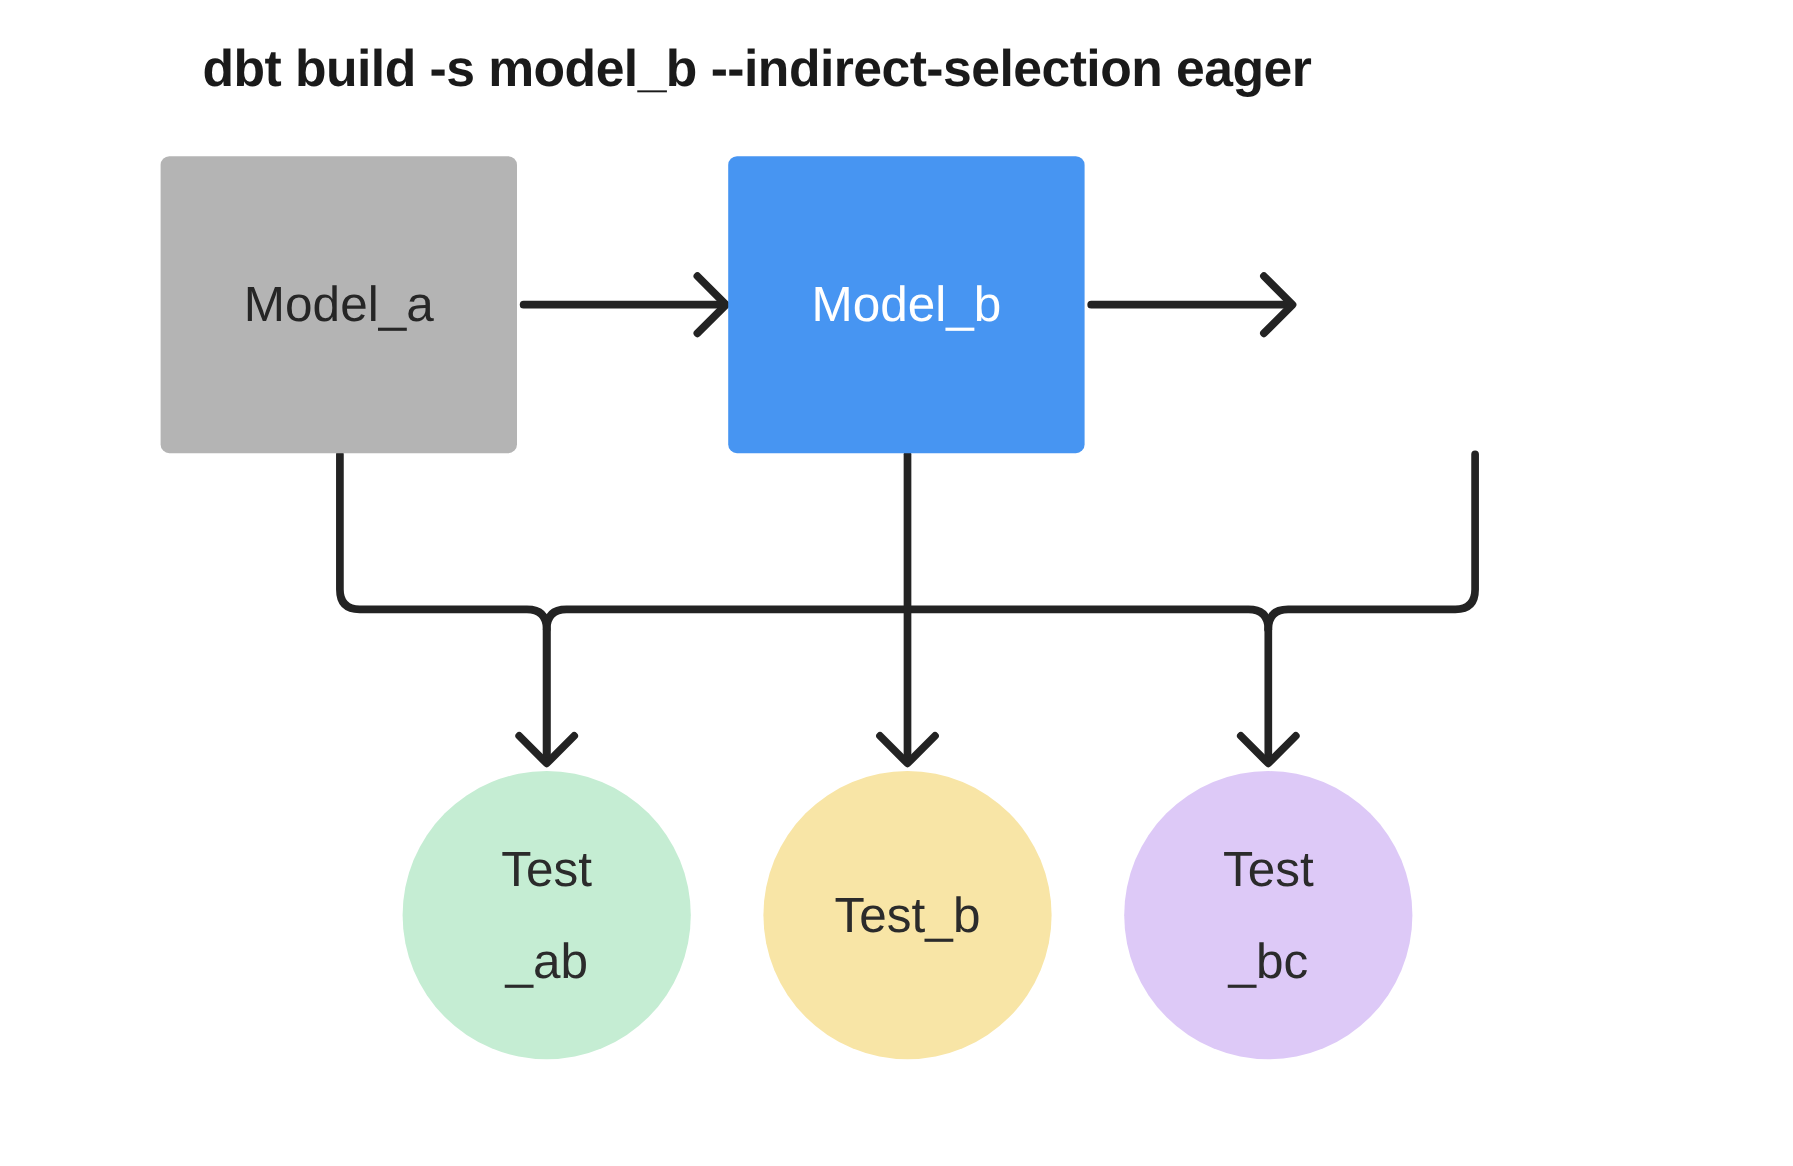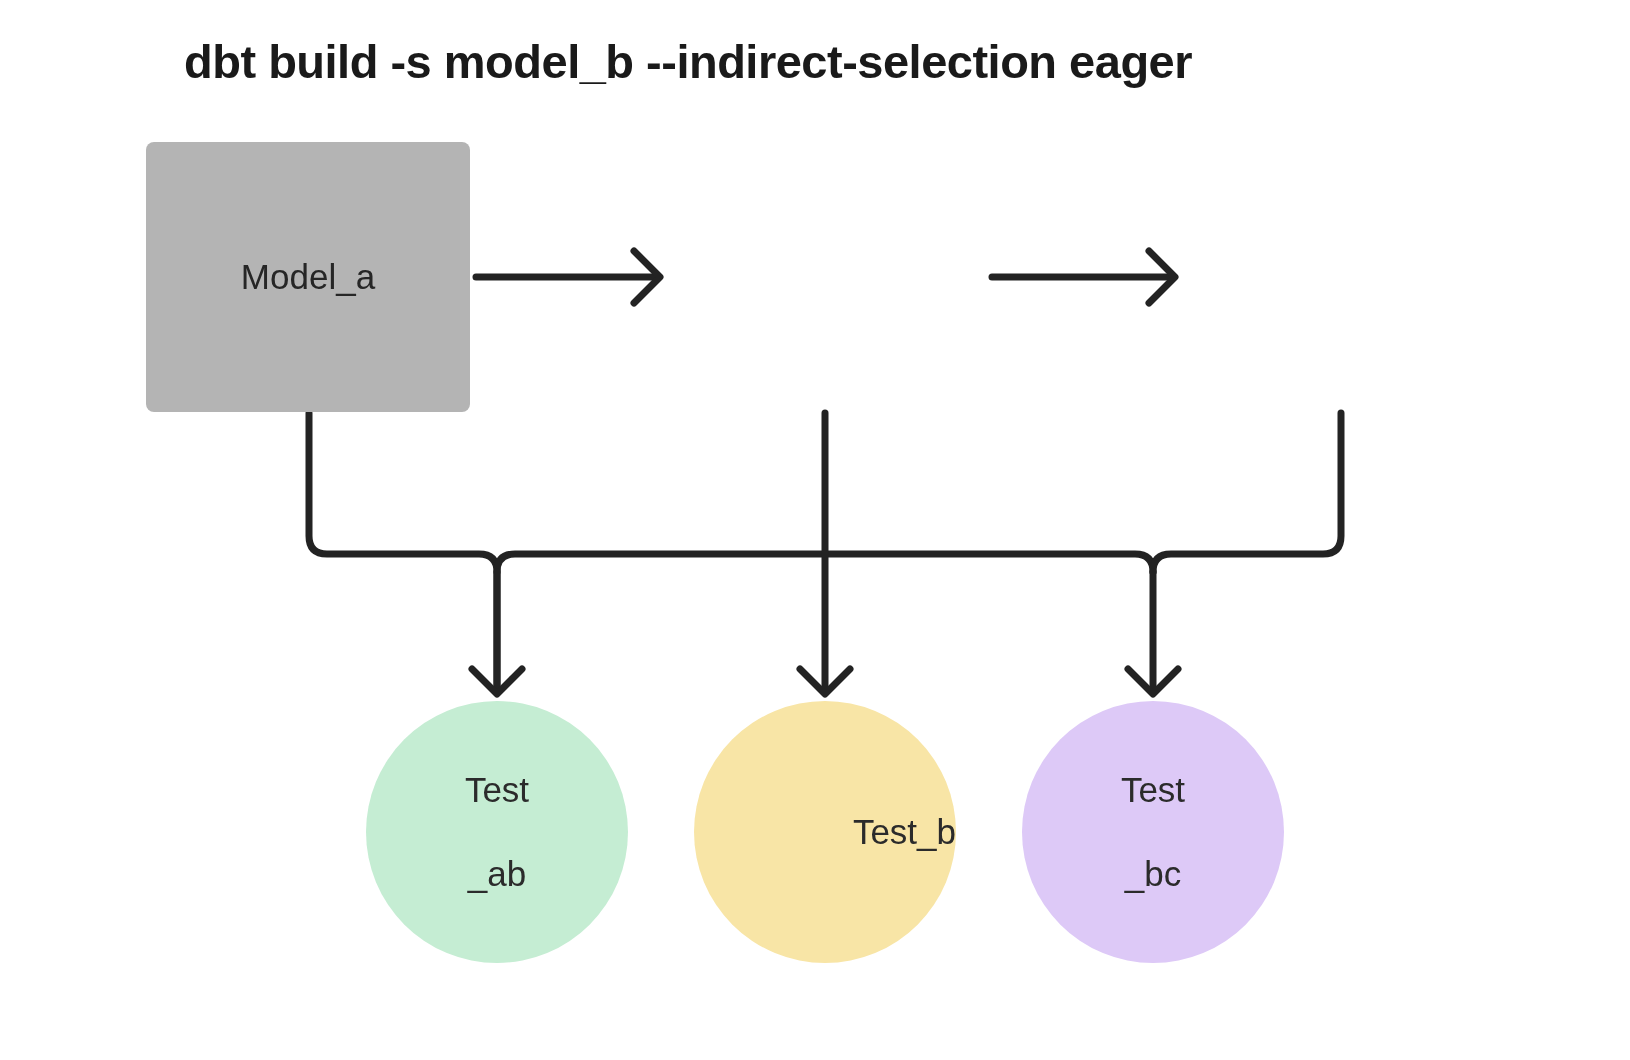--- a/index.html
+++ b/index.html
@@ -18,42 +18,42 @@
     font-weight:600;
     letter-spacing:-0.5px;
     color:#1a1a1a;
     white-space:nowrap;
   }
   .edges{position:absolute;left:0;top:0;width:1630px;height:1060px;}
   .edges path{fill:none;stroke:#232323;stroke-width:7px;stroke-linecap:round;stroke-linejoin:round;}
   .node{
     position:absolute;
     display:flex;align-items:center;justify-content:center;
-    font-size:35px;font-weight:500;
+    font-size:45px;font-weight:500;
     color:#262626;
     text-align:center;
   }
   .model{
     width:324px;height:270px;top:142px;
     border-radius:8px;
     background:#b4b4b4;
   }
   .model.selected{background:#4795f2;color:#ffffff;}
   .model-a{left:122px;}
   .model-b{left:638px;}
   .model-c{left:1154px;}
   .test{
     width:262px;height:262px;top:701px;
     border-radius:50%;
     color:#2b2b2b;
     flex-direction:column;
     line-height:84px;
   }
   .test-ab{left:342px;background:#c5edd3;}
-  .test-b{left:670px;background:#f8e5a6;align-items:flex-end;}
+  .test-b{left:670px;background:#f8e5a6;}
   .test-bc{left:998px;background:#ddc9f7;}
 </style>
 </head>
 <body>
 
 <div class="canvas">
 
   <div class="title">dbt build -s model_b --indirect-selection eager</div>
 
   <svg class="edges" viewBox="0 0 1630 1060" xmlns="http://www.w3.org/2000/svg">
@@ -76,20 +76,23 @@
     <path d="M 801 413 V 692"></path>
     <path d="M 776 669 L 801 694 L 826 669"></path>
 
     <path d="M 1129 572 V 692"></path>
     <path d="M 1104 669 L 1129 694 L 1154 669"></path>
   </svg>
 
   <div class="node model model-a">
     <span>Model_a</span>
   </div>
+  <div class="node model model-b selected">
+    <span>Model_b</span>
+  </div>
 
   <div class="node test test-ab">
     <span>Test</span>
     <span>_ab</span>
   </div>
   <div class="node test test-b">
     <span>Test_b</span>
   </div>
   <div class="node test test-bc">
     <span>Test</span>

